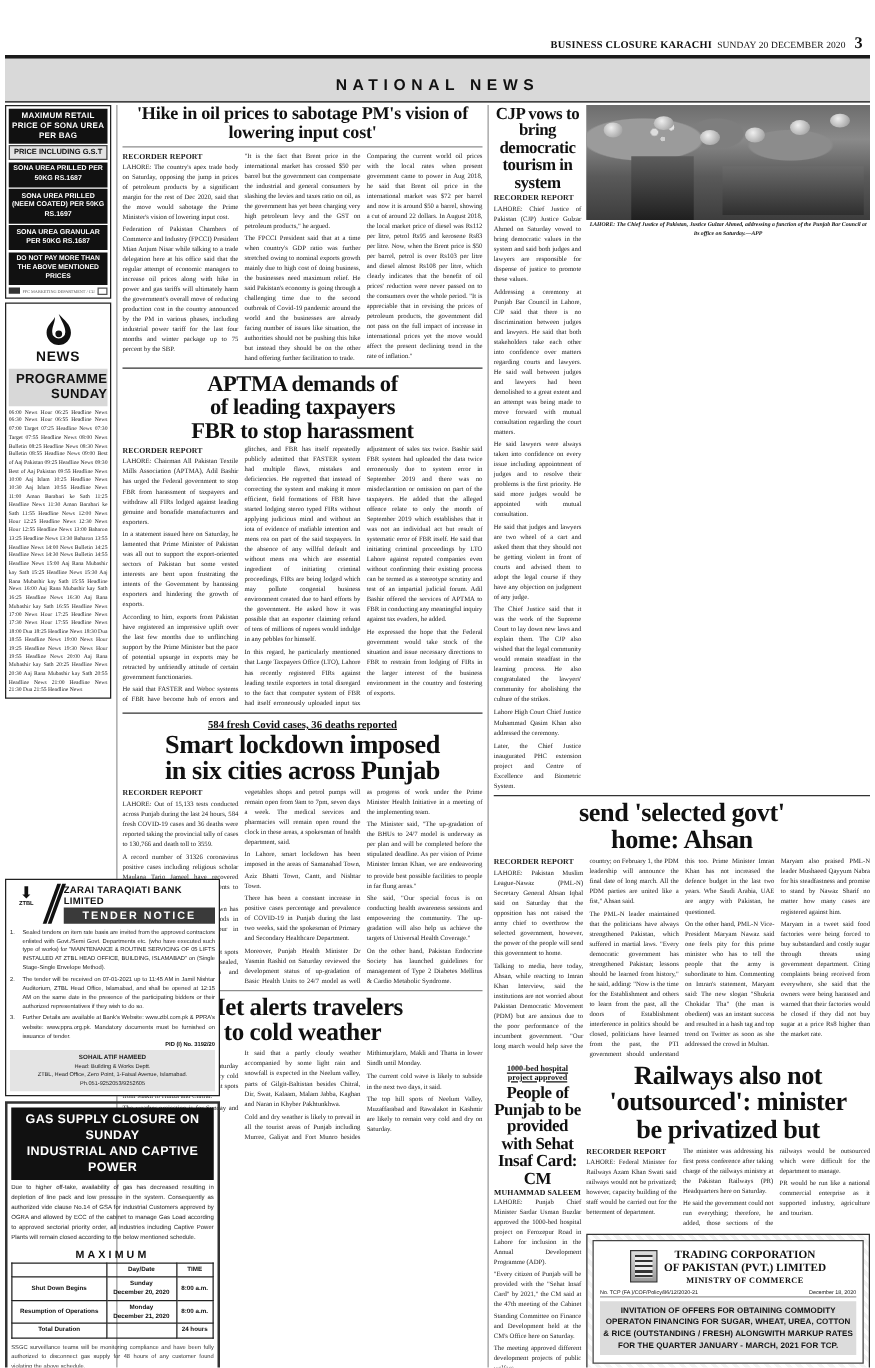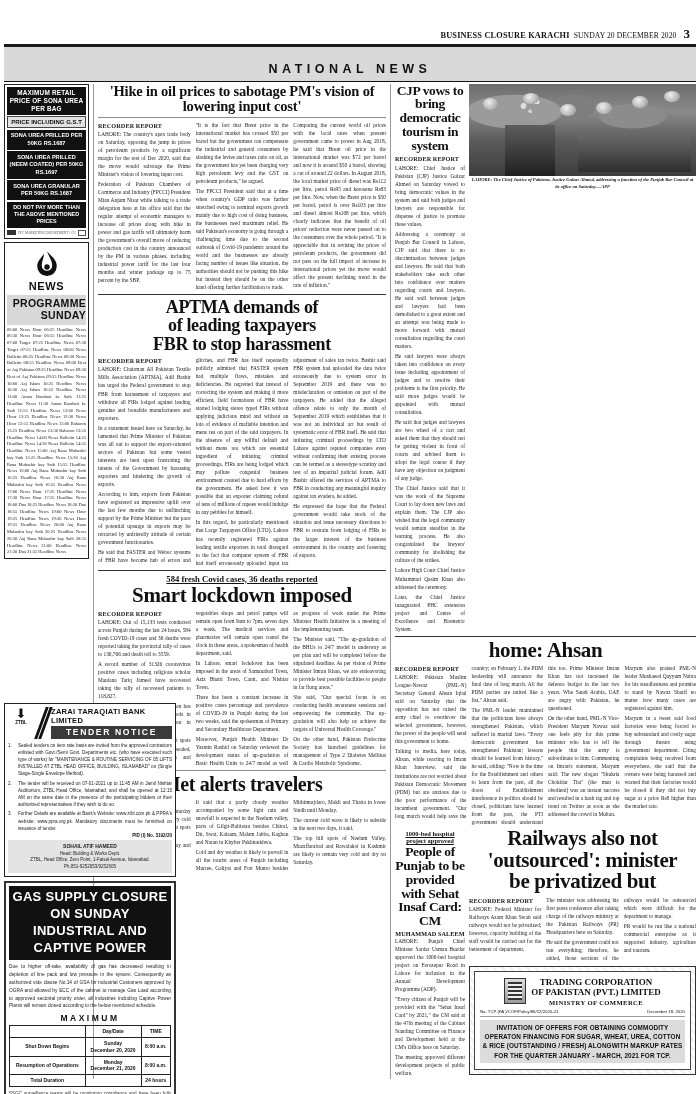--- a/index.html
+++ b/index.html
@@ -137,21 +137,21 @@
   .ztbl-contact {
     background:#e4e4e4; text-align:center; padding:2.5px 2px; margin-top:2.5px;
     font-family:"Liberation Sans", sans-serif; font-size:4.5px; line-height:1.5; color:#222;
   }
   .ztbl-contact b { font-size:5px; }
 
   .gas { border:2.2px solid #333; padding:3px; margin-top:4px; }
   .gas-title {
     background:#111; color:#fff; text-align:center;
     font-family:"Liberation Sans", sans-serif; font-weight:bold;
-    font-size:13px; line-height:1.3; padding:3px 2px; letter-spacing:.3px;
+    font-size:10px; line-height:1.3; padding:3px 2px; letter-spacing:.3px;
   }
   .gas-body {
     font-family:"Liberation Sans", sans-serif; font-size:4.8px;
     line-height:1.65; text-align:justify; margin-top:3px; color:#222;
   }
   .gas-sched {
     text-align:center; font-family:"Liberation Sans", sans-serif;
     font-weight:bold; font-size:8.5px; letter-spacing:2.5px; margin:3px 0 2px;
   }
   table.gas-tbl { width:100%; border-collapse:collapse;
@@ -296,39 +296,41 @@
           <p style="margin:0 0 2px">In this regard, he particularly mentioned that Large Taxpayers Office (LTO), Lahore has recently registered FIRs against leading textile exporters in total disregard to the fact that computer system of FBR had itself erroneously uploaded input tax adjustment of sales tax twice. Bashir said FBR system had uploaded the data twice erroneously due to system error in September 2019 and there was no misdeclaration or omission on part of the taxpayers. He added that the alleged offence relate to only the month of September 2019 which establishes that it was not an individual act but result of systematic error of FBR itself. He said that initiating criminal proceedings by LTO Lahore against reputed companies even without confirming their existing process can be termed as a stereotype scrutiny and test of an impartial judicial forum. Adil Bashir offered the services of APTMA to FBR in conducting any meaningful inquiry against tax evaders, he added.</p>
           <p style="margin:0">He expressed the hope that the Federal government would take stock of the situation and issue necessary directions to FBR to restrain from lodging of FIRs in the larger interest of the business environment in the country and fostering of exports.</p>
         </div>
       </div>
 
       <div class="hr2"></div>
 
       <div>
         <div class="kicker">584 fresh Covid cases, 36 deaths reported</div>
         <div class="headline h-lg">Smart lockdown imposed</div>
+        <div class="headline h-lg">in six cities across Punjab</div>
         <div class="cols3 body-txt" style="margin-top:3px">
           <div class="byline" style="text-align:left">RECORDER REPORT</div>
           <p style="margin:0 0 2px">LAHORE: Out of 15,133 tests conducted across Punjab during the last 24 hours, 584 fresh COVID-19 cases and 36 deaths were reported taking the provincial tally of cases to 130,766 and death toll to 3559.</p>
           <p style="margin:0 0 2px">A record number of 31326 coronavirus positive cases including religious scholar Maulana Tariq Jameel have recovered taking the tally of recovered patients to 118,827.</p>
           <p style="margin:0 0 2px">On the other hand, a smart lockdown has been imposed in 22 neighbourhoods in Lahore, nine in Rawalpindi, four in Gujranwala and three in Gujrat.</p>
           <p style="margin:0 0 2px">The entry and exit points of the hot spots in lockdown areas have been sealed, however, grocery stores, fruits and vegetables shops and petrol pumps will remain open from 9am to 7pm, seven days a week. The medical services and pharmacies will remain open round the clock in these areas, a spokesman of health department, said.</p>
           <p style="margin:0 0 2px">In Lahore, smart lockdown has been imposed in the areas of Samanabad Town, Aziz Bhatti Town, Cantt, and Nishtar Town.</p>
           <p style="margin:0 0 2px">There has been a constant increase in positive cases percentage and prevalence of COVID-19 in Punjab during the last two weeks, said the spokesman of Primary and Secondary Healthcare Department.</p>
           <p style="margin:0 0 2px">Moreover, Punjab Health Minister Dr Yasmin Rashid on Saturday reviewed the development status of up-gradation of Basic Health Units to 24/7 model as well as progress of work under the Prime Minister Health Initiative in a meeting of the implementing team.</p>
           <p style="margin:0 0 2px">The Minister said, "The up-gradation of the BHUs to 24/7 model is underway as per plan and will be completed before the stipulated deadline. As per vision of Prime Minister Imran Khan, we are endeavoring to provide best possible facilities to people in far flung areas."</p>
           <p style="margin:0 0 2px">She said, "Our special focus is on conducting health awareness sessions and empowering the community. The up-gradation will also help us achieve the targets of Universal Health Coverage."</p>
           <p style="margin:0">On the other hand, Pakistan Endocrine Society has launched guidelines for management of Type 2 Diabetes Mellitus &amp; Cardio Metabolic Syndrome.</p>
         </div>
       </div>
 
       <div class="hr"></div>
 
       <div>
         <div class="headline h-md">Met alerts travelers</div>
+        <div class="headline h-md">to cold weather</div>
         <div class="cols3 body-txt" style="margin-top:3px">
           <div class="byline" style="text-align:left">RECORDER REPORT</div>
           <p style="margin:0 0 2px">KARACHI: The Met Office on Saturday alerted travelers to snowy and a very cold weather in all of the country's tourist spots from Makli to Hunza and Chitral.</p>
           <p style="margin:0 0 2px">The weather projection is for Sunday and Monday.</p>
           <p style="margin:0 0 2px">It said that a partly cloudy weather accompanied by some light rain and snowfall is expected in the Neelum valley, parts of Gilgit-Baltistan besides Chitral, Dir, Swat, Kalaam, Malam Jabba, Kaghan and Naran in Khyber Pakhtunkhwa.</p>
           <p style="margin:0 0 2px">Cold and dry weather is likely to prevail in all the tourist areas of Punjab including Murree, Galiyat and Fort Munro besides Mithimurjdaro, Makli and Thatta in lower Sindh until Monday.</p>
           <p style="margin:0 0 2px">The current cold wave is likely to subside in the next two days, it said.</p>
           <p style="margin:0">The top hill spots of Neelum Valley, Muzaffarabad and Rawalakot in Kashmir are likely to remain very cold and dry on Saturday.</p>
         </div>
       </div>
@@ -368,20 +370,21 @@
               <div class="head" style="left:86%;top:8%;width:7%;height:12%"></div>
             </div>
             <div class="caption">LAHORE: The Chief Justice of Pakistan, Justice Gulzar Ahmed, addressing a function of the Punjab Bar Council at its office on Saturday.—APP</div>
           </div>
         </div>
       </div>
 
       <div class="hr2"></div>
 
       <div>
+        <div class="headline h-lg">send 'selected govt'</div>
         <div class="headline h-lg">home: Ahsan</div>
         <div class="cols4 body-txt" style="margin-top:3px">
           <div class="byline" style="text-align:left">RECORDER REPORT</div>
           <p style="margin:0 0 2px">LAHORE: Pakistan Muslim League-Nawaz (PML-N) Secretary General Ahsan Iqbal said on Saturday that the opposition has not raised the army chief to overthrow the selected government, however, the power of the people will send this government to home.</p>
           <p style="margin:0 0 2px">Talking to media, here today, Ahsan, while reacting to Imran Khan Interview, said the institutions are not worried about Pakistan Democratic Movement (PDM) but are anxious due to the poor performance of the incumbent government. "Our long march would help save the country; on February 1, the PDM leadership will announce the final date of long march. All the PDM parties are united like a fist," Ahsan said.</p>
           <p style="margin:0 0 2px">The PML-N leader maintained that the politicians have always strengthened Pakistan, which suffered in martial laws. "Every democratic government has strengthened Pakistan; lessons should be learned from history," he said, adding: "Now is the time for the Establishment and others to learn from the past, all the doors of Establishment interference in politics should be closed, politicians have learned from the past, the PTI government should understand this too. Prime Minister Imran Khan has not increased the defence budget in the last two years. Whe Saudi Arabia, UAE are angry with Pakistan, he questioned.</p>
           <p style="margin:0 0 2px">On the other hand, PML-N Vice-President Maryam Nawaz said one feels pity for this prime minister who has to tell the people that the army is subordinate to him. Commenting on Imran's statement, Maryam said: The new slogan "Shukria Chokidar Tha" (the man is obedient) was an instant success and resulted in a hash tag and top trend on Twitter as soon as she addressed the crowd in Multan.</p>
           <p style="margin:0 0 2px">Maryam also praised PML-N leader Mushaeed Qayyum Nabra for his steadfastness and promise to stand by Nawaz Sharif no matter how many cases are registered against him.</p>
           <p style="margin:0">Maryam in a tweet said food factories were being forced to buy substandard and costly sugar through threats using government department. Citing complaints being received from everywhere, she said that the owners were being harassed and warned that their factories would be closed if they did not buy sugar at a price Rs8 higher than the market rate.</p>
         </div>

